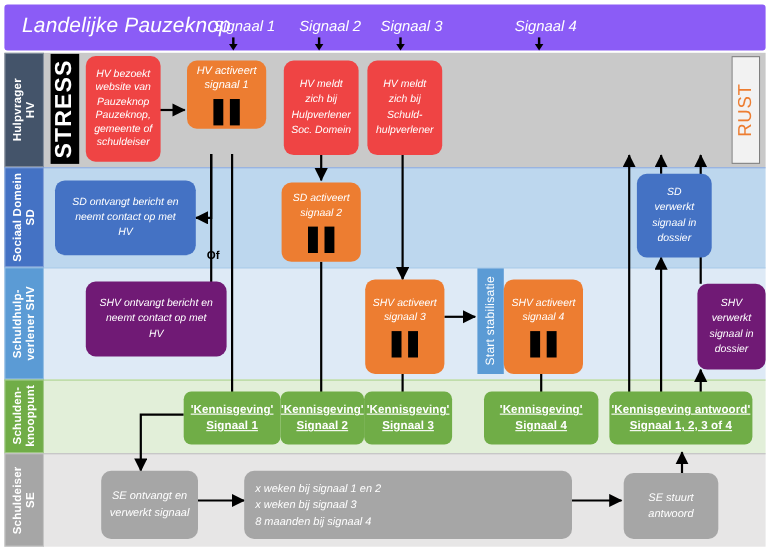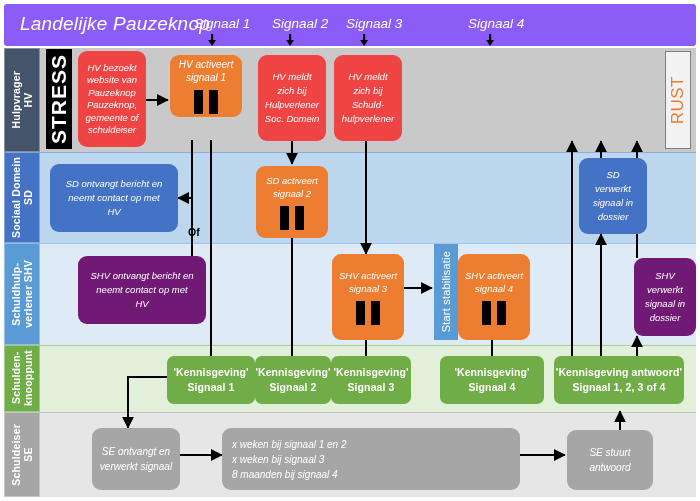--- a/index.html
+++ b/index.html
@@ -40,21 +40,21 @@
     text-align:center;color:#ffffff;font-style:italic;
     padding:4px 5px;line-height:13px;
   }
   .node.dark{background:#ef4444;}
   .node.orange{background:#ED7D31;}
   .node.blue{background:#4472C4;}
   .node.lightblue{background:#701a75;margin-left:28px;}
   .node.green{background:#70AD47;font-style:normal;font-weight:bold;border-radius:7px;}
   .node.gray{background:#A6A6A6;}
   .node .ln{display:block;white-space:nowrap;}
-  .node.green .ln{font-size:10.5px;line-height:15px;letter-spacing:.1px;}
+  .node.green .ln{font-size:10.5px;line-height:15px;letter-spacing:.1px;text-decoration:underline;}
   
   .pause{display:flex;gap:6px;margin-top:6px;}
   .pause i{display:block;width:9px;height:24px;background:#000;}
   
   .stress{
     position:absolute;background:#000000;box-sizing:border-box;
     display:flex;align-items:center;justify-content:center;
   }
   .stress span{
     writing-mode:vertical-rl;transform:rotate(180deg);

